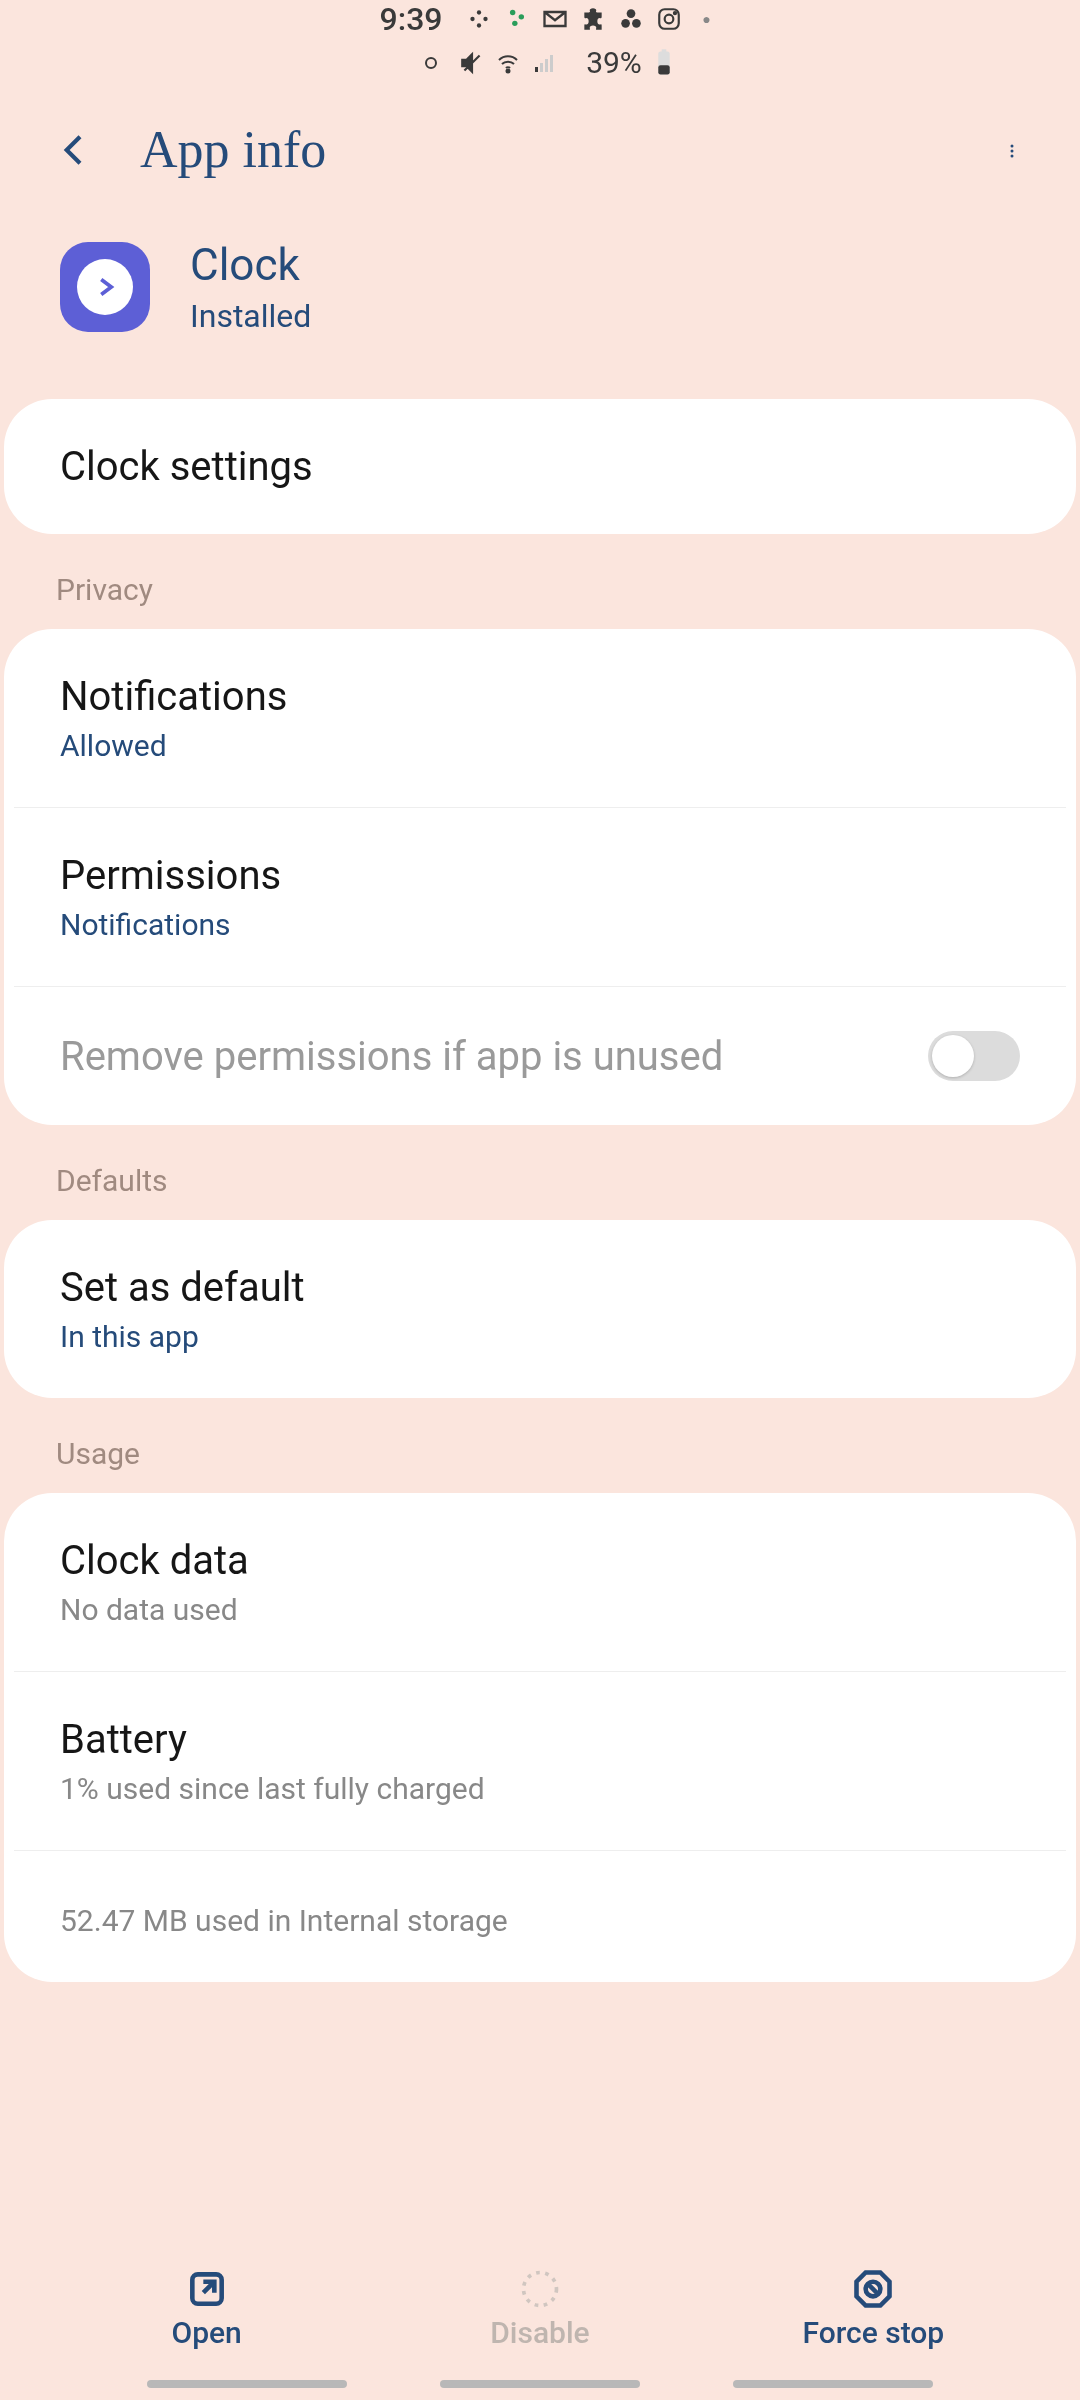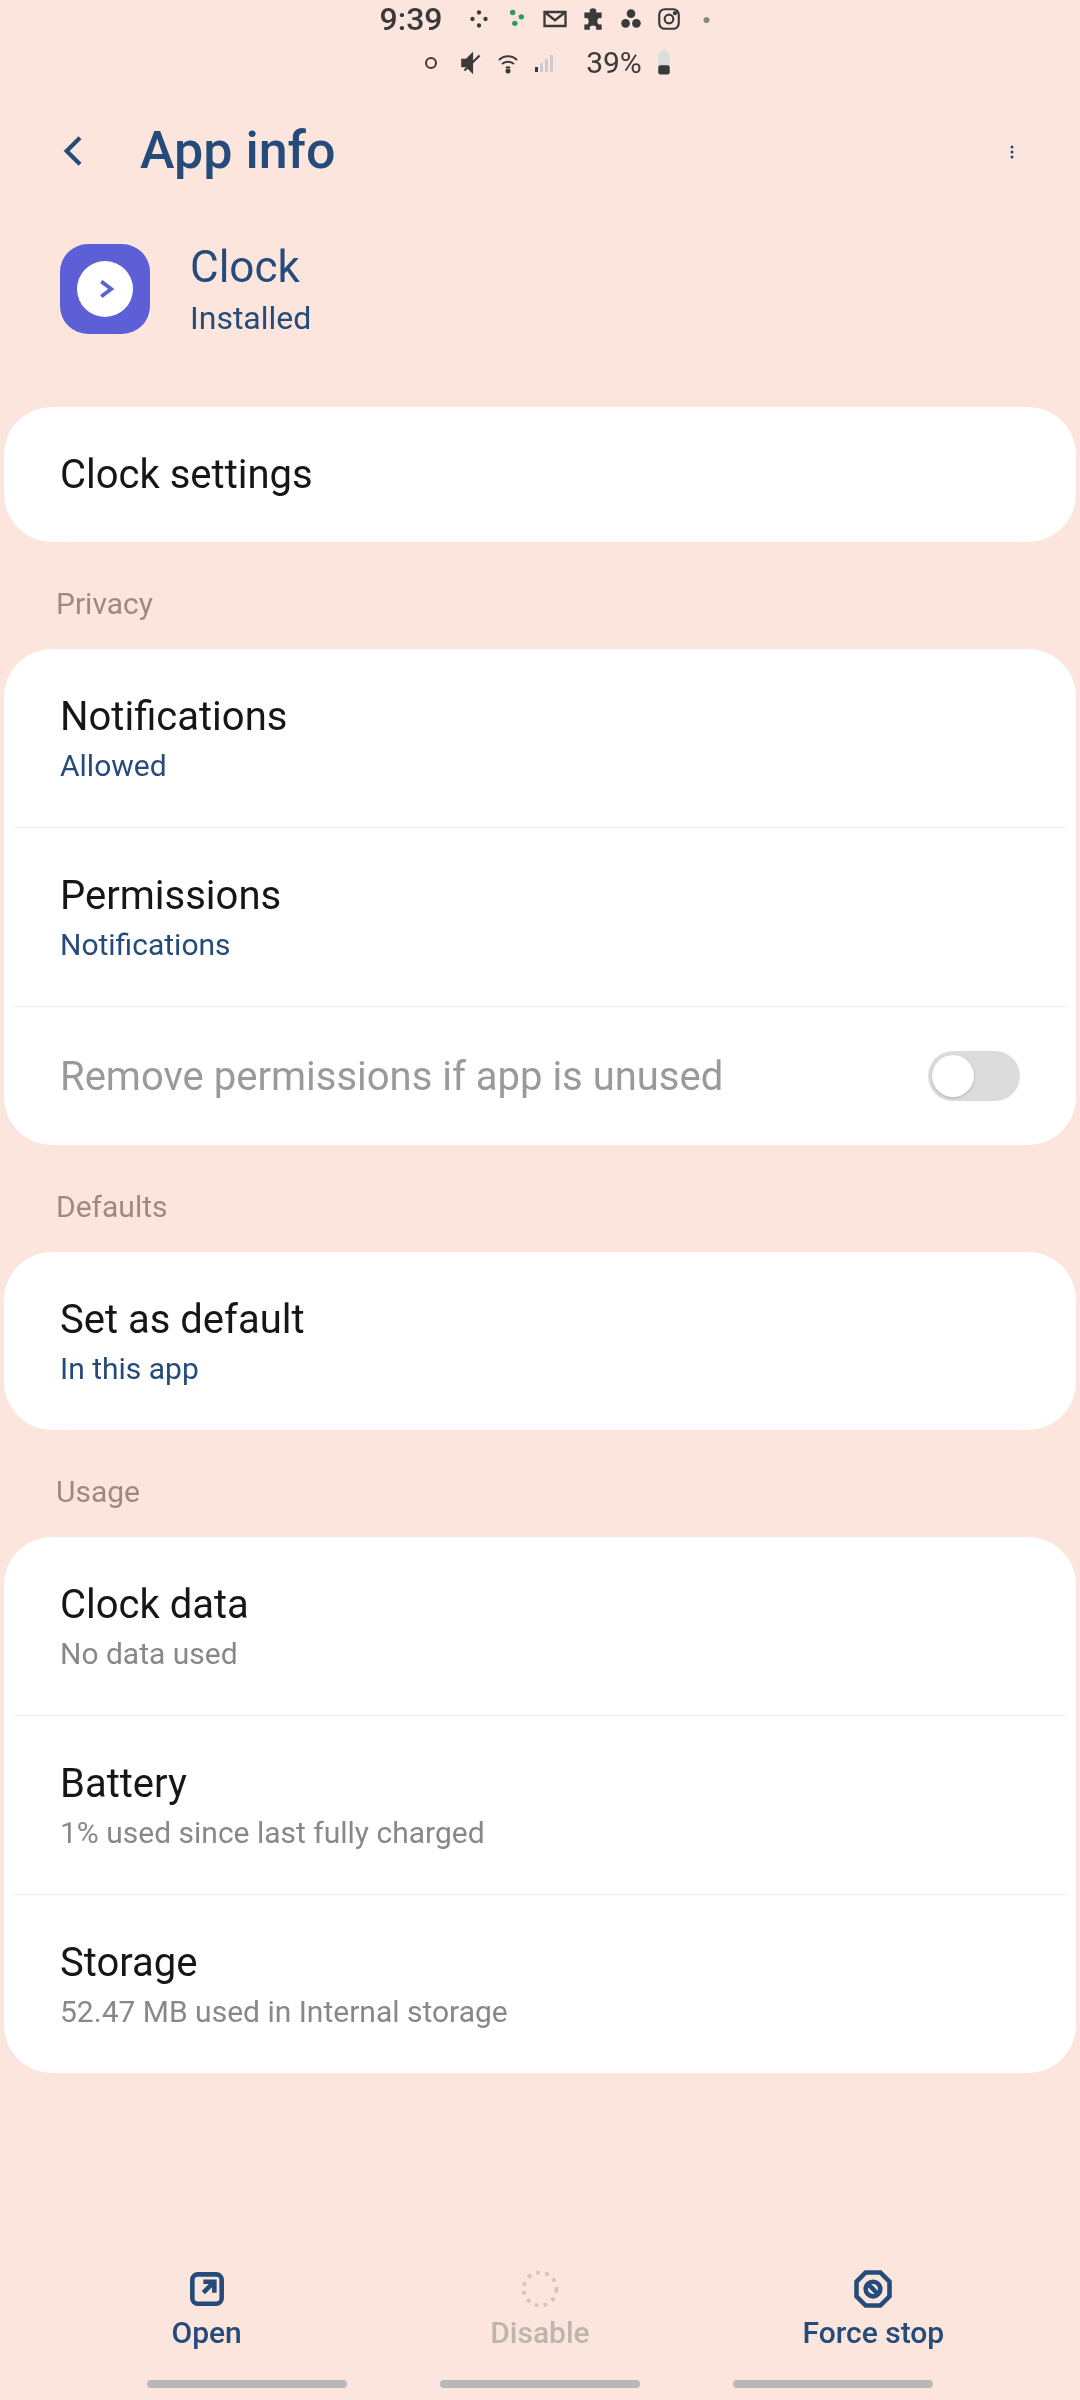--- a/index.html
+++ b/index.html
@@ -23,20 +23,21 @@
     .status-left { display: flex; align-items: center; gap: 10px; }
     .status-right { display: flex; align-items: center; gap: 8px; }
     .status-time { font-weight: 500; margin-right: 12px; font-size: 32px; }
     .status-icon { width: 28px; height: 28px; display: inline-flex; align-items: center; justify-content: center; }
     .battery-pct { font-size: 30px; margin-left: 20px; }
     .header {
       display: flex;
       align-items: center;
       padding: 40px 40px 40px 50px;
       gap: 40px;
+      font-family: Liberation Serif, serif;
     }
     .back-btn {
       width: 50px; height: 50px;
       display: flex; align-items: center; justify-content: center;
       color: #254b7a;
     }
     .header-title {
       font-size: 52px;
       font-weight: 500;
       color: #254b7a;
@@ -64,21 +65,21 @@
       width: 56px; height: 56px;
       border-radius: 50%;
       background: #fff;
       display: flex; align-items: center; justify-content: center;
     }
     .app-name { font-size: 44px; color: #254b7a; }
     .app-status { font-size: 32px; color: #254b7a; margin-top: 6px; }
     .card {
       background: #fff;
       border-radius: 48px;
-      margin: 8px 4px;
+      margin: 2px 4px;
     }
     .card-item {
       padding: 44px 56px;
     }
     .card-item + .card-item { border-top: 1px solid #eee; margin: 0 10px; padding-left: 46px; padding-right: 46px; }
     .item-title { font-size: 40px; color: #161616; }
     .item-sub { font-size: 30px; color: #254b7a; margin-top: 8px; }
     .item-sub.gray { color: #888; }
     .section-label {
       font-size: 30px;
@@ -291,21 +292,20 @@
 <div class="card">
   <div class="card-item">
     <div class="item-title">Clock data</div>
     <div class="item-sub gray">No data used</div>
   </div>
   <div class="card-item">
     <div class="item-title">Battery</div>
     <div class="item-sub gray">1% used since last fully charged</div>
   </div>
   <div class="card-item">
-    <div class="item-title">Storage</div>
     <div class="item-sub gray">52.47 MB used in Internal storage</div>
   </div>
 </div>
 
 <div class="bottom-actions">
   <div class="action-btn active">
     <div class="action-icon">
       <svg viewBox="0 0 24 24" width="44" height="44" fill="none" stroke="#254b7a" stroke-width="2.5">
           <rect x="4" y="4" width="16" height="16" rx="3"></rect>
           <path d="M10 14l6-6 M10 8h6v6"></path>

